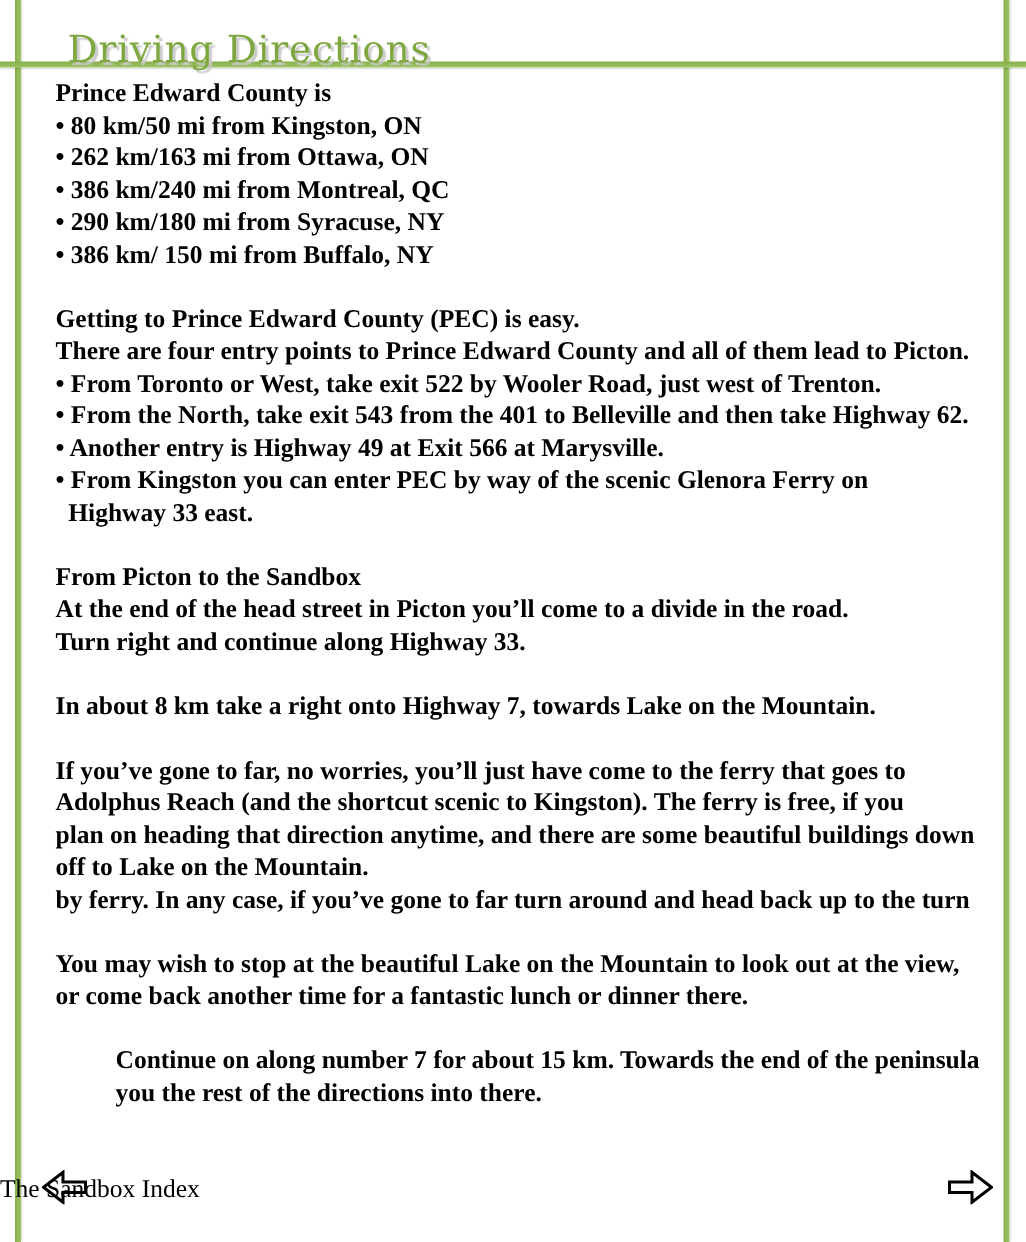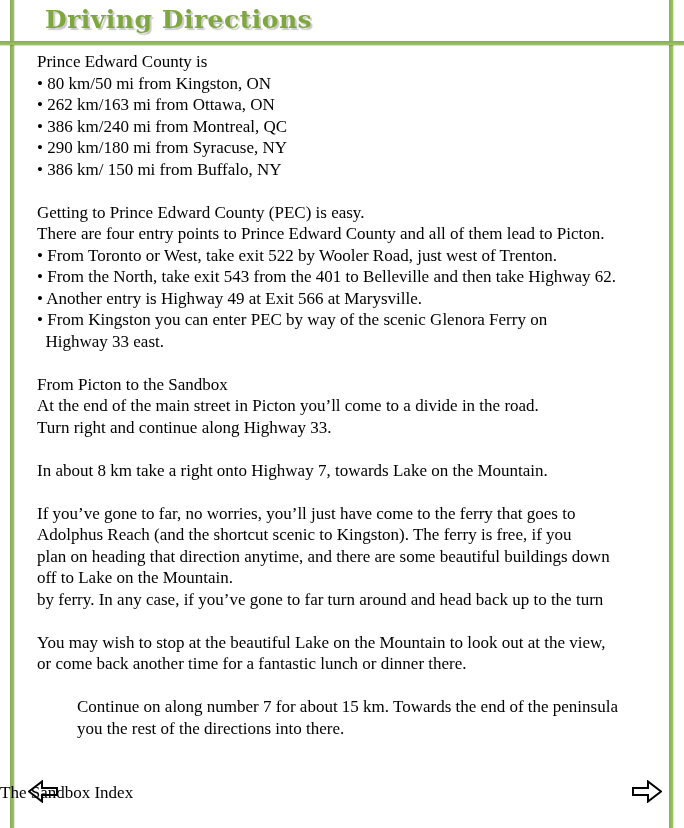--- a/index.html
+++ b/index.html
@@ -29,41 +29,41 @@
     top: 41px;
     width: 684px;
     height: 4px;
     background: linear-gradient(to bottom, #86ae49, #9fc468);
     box-shadow: 0 1px 1px rgba(0,0,0,0.15);
   }
   
   .page-title {
     position: absolute;
     left: 45px;
-    top: 5px;
+    top: 18px;
     font-family: "DejaVu Serif", serif;
-    font-weight: bold;
+    font-weight: normal;
     font-size: 25px;
     letter-spacing: 0.5px;
     color: #7fa73f;
     text-shadow: 2px 2px 1px #c9c9c9;
     white-space: pre;
   }
   
   .content {
     position: absolute;
     left: 37px;
     top: 51px;
     width: 625px;
     font-size: 17px;
     line-height: 21.5px;
   }
   .para { margin: 0 0 21.5px 0; }
   .para:last-child { margin-bottom: 0; margin-left: 40px; }
-  .line { white-space: pre; }
+  .line { white-space: pre; font-weight: bold; }
   
   .footer-label {
     position: absolute;
     left: 0;
     top: 782px;
     width: 684px;
     text-align: left;
     font-size: 17px;
     line-height: 21.5px;
     white-space: pre;
@@ -105,21 +105,21 @@
     <div class="line">There are four entry points to Prince Edward County and all of them lead to Picton.</div>
     <div class="line">• From Toronto or West, take exit 522 by Wooler Road, just west of Trenton.</div>
     <div class="line">• From the North, take exit 543 from the 401 to Belleville and then take Highway 62.</div>
     <div class="line">• Another entry is Highway 49 at Exit 566 at Marysville.</div>
     <div class="line">• From Kingston you can enter PEC by way of the scenic Glenora Ferry on</div>
     <div class="line">  Highway 33 east.</div>
   </div>
 
   <div class="para">
     <div class="line">From Picton to the Sandbox</div>
-    <div class="line">At the end of the main street in Picton you’ll come to a divide in the road.</div>
+    <div class="line">At the end of the head street in Picton you’ll come to a divide in the road.</div>
     <div class="line">Turn right and continue along Highway 33.</div>
   </div>
 
   <div class="para">
     <div class="line">In about 8 km take a right onto Highway 7, towards Lake on the Mountain.</div>
   </div>
 
   <div class="para">
     <div class="line">If you’ve gone to far, no worries, you’ll just have come to the ferry that goes to</div>
     <div class="line">Adolphus Reach (and the shortcut scenic to Kingston). The ferry is free, if you</div>

